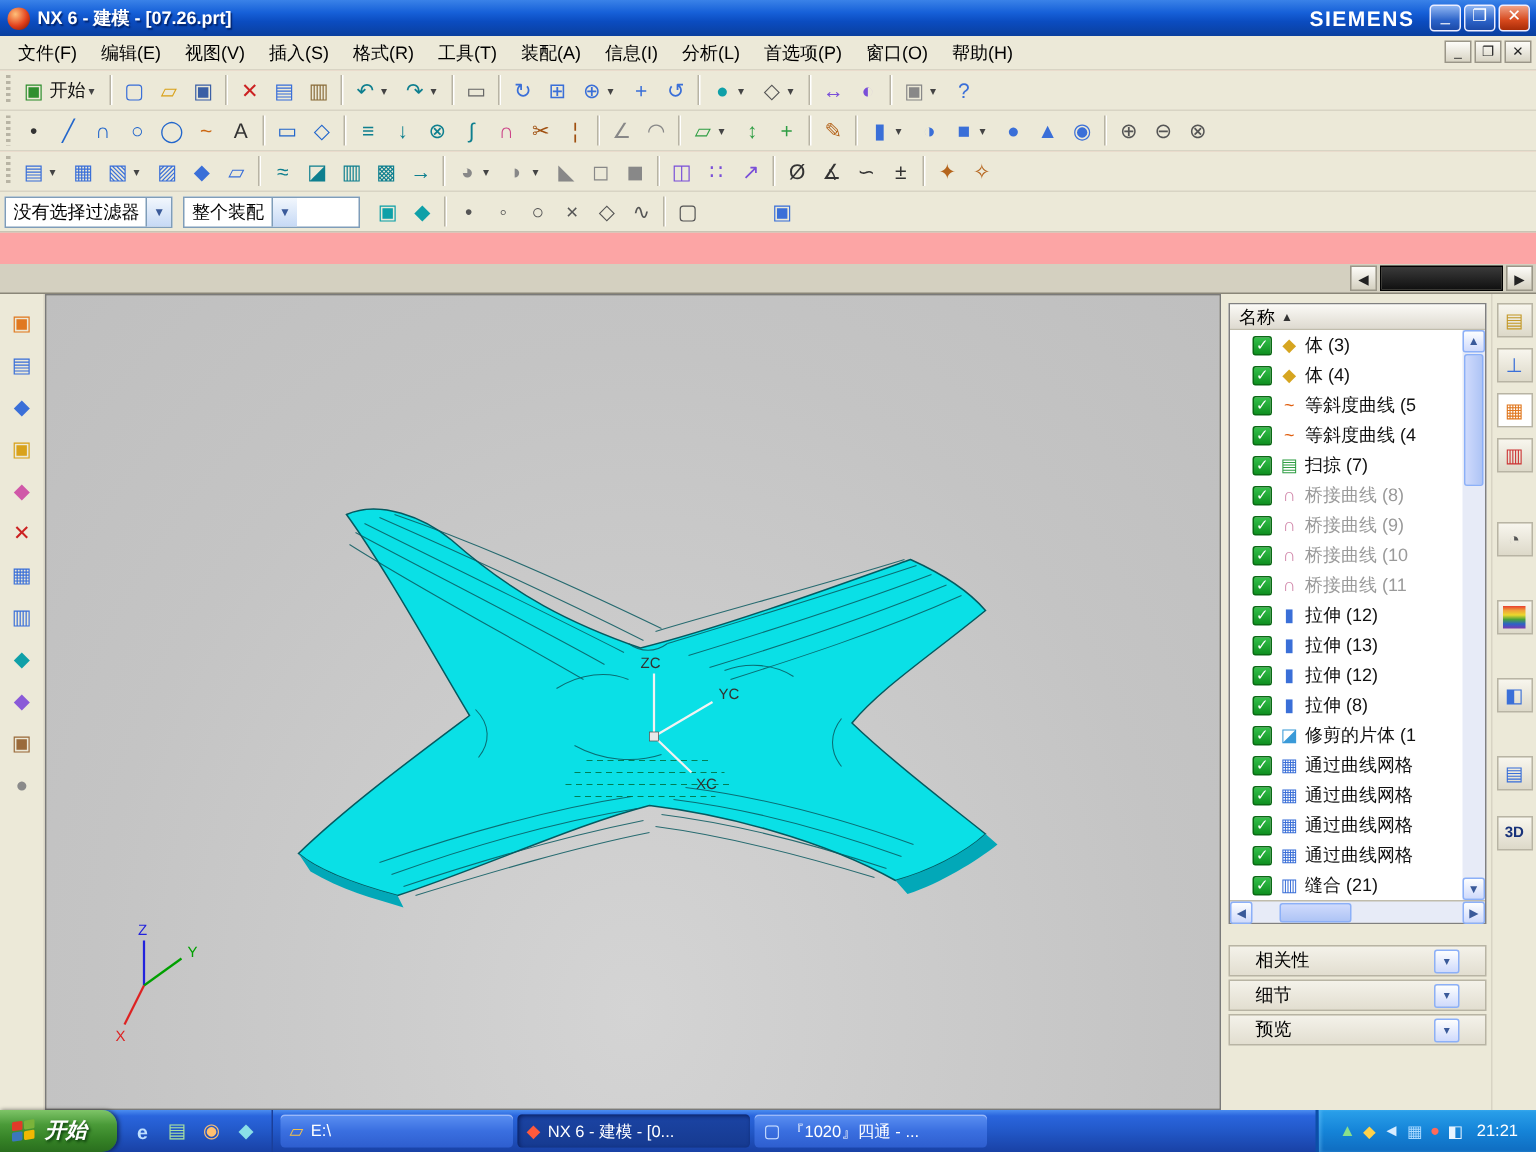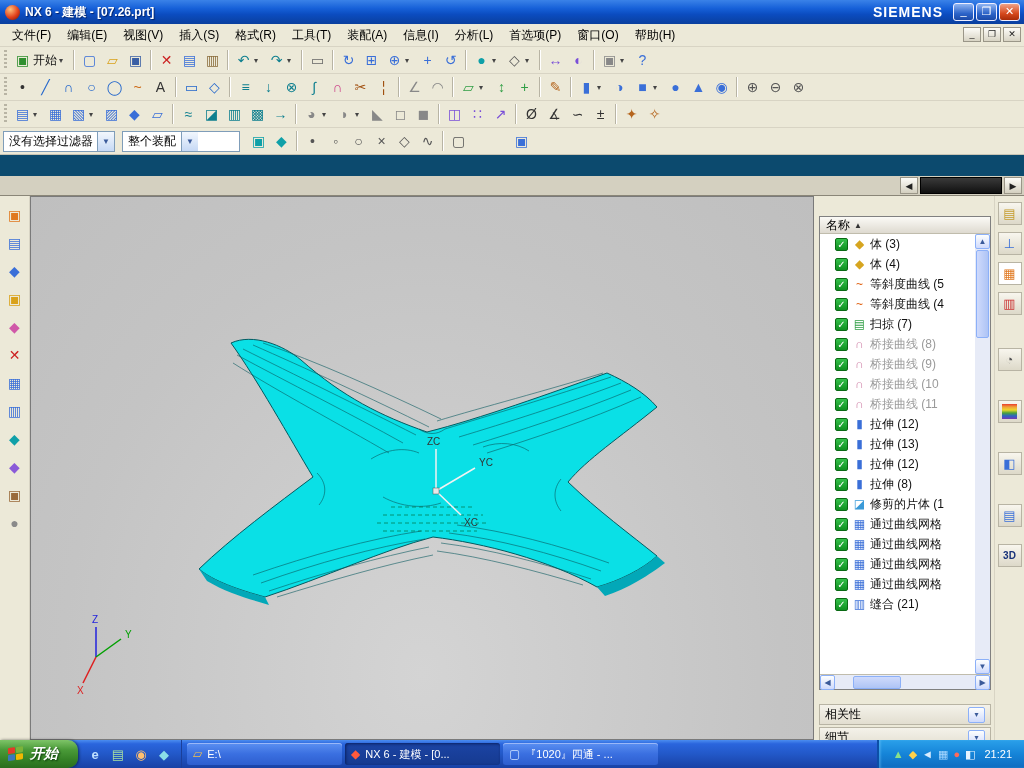--- a/index.html
+++ b/index.html
@@ -1,17 +1,17 @@
 <!DOCTYPE html>
 <html style="--model-fill: #0ae0e6; --model-dark: #02a8b8; --model-edge: #045a60;"><head>
 <meta charset="utf-8">
 <style>
 *{margin:0;padding:0;box-sizing:border-box}
 html,body{width:1024px;height:768px;overflow:hidden;font-family:"Liberation Sans","DejaVu Sans",sans-serif;font-size:12px}
-#screen{position:relative;width:1024px;height:768px;background:#0c4a6e;overflow:hidden}
+#screen{position:relative;width:1024px;height:768px;background:#fca5a5;overflow:hidden}
 
 
 #titlebar{position:absolute;left:0;top:0;width:1024px;height:24px;display:flex;align-items:center;
  background:linear-gradient(180deg,#3a82e8 0%,#1660d8 35%,#0b4cc0 60%,#0a3f9e 100%);color:#fff}
 .app-icon{width:15px;height:15px;margin:0 5px;border-radius:50%;background:radial-gradient(circle at 35% 30%,#ffc07a,#e2401c 55%,#701200);flex:0 0 auto}
 #title-text{font-weight:bold;font-size:12px;text-shadow:1px 1px 1px #00226a;white-space:nowrap}
 #brand{margin-left:auto;font-weight:bold;font-size:14px;letter-spacing:1px;margin-right:10px}
 .winbtn{width:21px;height:18px;margin-right:2px;border:1px solid #eef;border-radius:3px;color:#fff;font-size:11px;line-height:15px;text-align:center;
  background:linear-gradient(180deg,#8fb5f2,#2c63c8 60%,#1c4aa8)}
 .winbtn.close{background:linear-gradient(180deg,#f0a286,#d6481c 60%,#a82c08);margin-right:4px}
@@ -57,41 +57,41 @@
 .vtbtn .tglyph{font-size:14px}
 
 #viewport{position:absolute;left:30px;top:0;width:784px;height:544px;border:1px solid #7a7a7a;
  background:radial-gradient(ellipse at 50% 88%,#d4d4d4 0%,#c4c4c4 65%,#bfbfbf 100%)}
 #viewport svg{display:block}
 
 
 #navigator{position:absolute;left:816px;top:0;width:178px;height:544px;background:#ece9d8;padding:4px 3px 0 3px}
 #nav-title{height:20px;border:1px solid #aaa694;background:linear-gradient(180deg,#f8f6ee,#d8d4c4);display:flex;align-items:center;padding:0 5px;font-weight:bold}
 #nav-pin{margin-left:auto;width:14px;text-align:center;font-size:10px;color:#222}
-#navbox{margin-top:16px;height:474px;background:#fff;border:1px solid #808080;position:relative;display:flex;flex-direction:column}
+#navbox{margin-top:2px;height:414px;background:#fff;border:1px solid #808080;position:relative;display:flex;flex-direction:column}
 #nav-header{height:17px;background:linear-gradient(180deg,#fbfaf6,#dedad0);border-bottom:1px solid #c0bcac;display:flex;align-items:center;padding:0 6px;gap:4px}
 #nav-sort{font-size:8px;color:#333}
 #treewrap{flex:1;position:relative;overflow:hidden}
 #tree{position:absolute;left:0;top:0;right:15px;bottom:0;overflow:hidden}
 .trow{height:20px;display:flex;align-items:center;padding-left:15px;white-space:nowrap;overflow:hidden}
 .chk{width:13px;height:13px;flex:0 0 auto;background:linear-gradient(180deg,#34c04a,#0f9020);border:1px solid #0a6a14;border-radius:2px;color:#fff;font-size:10px;line-height:11px;text-align:center;margin-right:4px}
 .ticon{width:15px;flex:0 0 auto;text-align:center;font-size:12px;margin-right:3px}
 .tlabeltree{color:#111}
 .dim .tlabeltree{color:#9a9a9a}
 
 .sbtn{background:linear-gradient(180deg,#fdfefe,#cfdafc);border:1px solid #8cb0f8;color:#3a5a9a;font-size:8px;display:flex;align-items:center;justify-content:center;border-radius:2px}
 #vscroll{position:absolute;right:0;top:0;bottom:0;width:15px;background:#e7ebf7;display:flex;flex-direction:column}
 #vscroll .sbtn{height:15px;width:15px}
 #vthumb{margin:1px 1px;width:13px;height:88px;background:linear-gradient(90deg,#cfdafc,#aec4f5);border:1px solid #8cb0f8;border-radius:2px}
 #hscroll{height:15px;border-top:1px solid #c0bcac;background:#e7ebf7;display:flex;align-items:center}
 #hscroll .sbtn{width:15px;height:15px}
 #hthumb{margin-left:18px;width:48px;height:13px;background:linear-gradient(180deg,#cfdafc,#aec4f5);border:1px solid #8cb0f8;border-radius:2px}
 #hspacer{flex:1}
 #npanels{margin-top:14px;display:flex;flex-direction:column;gap:2px}
-.npanel{height:21px;border:1px solid #b8b4a4;background:linear-gradient(180deg,#f4f2ea,#e2ded0);display:flex;align-items:center;padding:0 5px}
+.npanel{height:21px;border:1px solid #b8b4a4;background:linear-gradient(180deg,#f4f2ea,#e2ded0);display:flex;align-items:center;padding:0 17px}
 .npanel .pbtn{margin-left:auto;width:17px;height:16px}
 
 
 #restabs{position:absolute;left:994px;top:0;width:30px;height:544px;background:#ece9d8;border-left:1px solid #d8d4c4;display:flex;flex-direction:column;align-items:center;padding-top:6px;gap:7px}
 .rtab{width:24px;height:23px;border:1px solid #b8b4a4;background:linear-gradient(180deg,#f8f6ee,#ddd9c9);display:flex;align-items:center;justify-content:center}
 .rtab.active{background:#fff}
 .rtab .tglyph{font-size:13px}
 
 
 #taskbar{position:absolute;left:0;top:740px;width:1024px;height:28px;display:flex;align-items:center;

